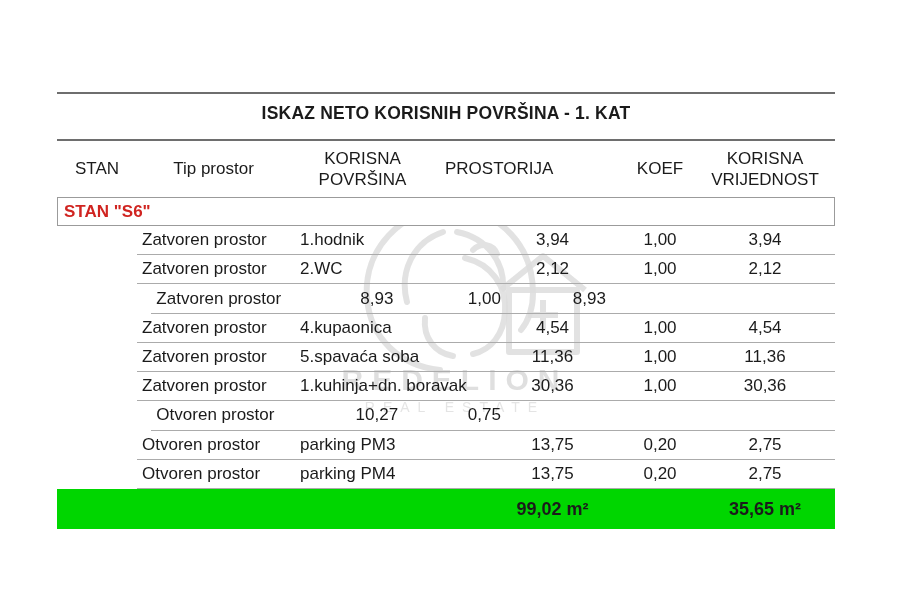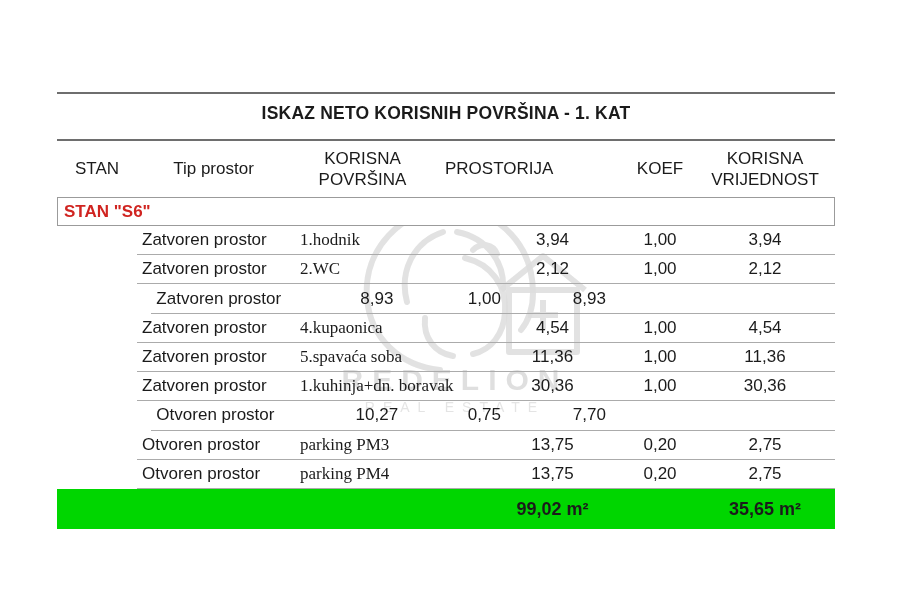--- a/index.html
+++ b/index.html
@@ -50,21 +50,21 @@
   }
   .c{display:flex;align-items:center;justify-content:center;text-align:center;}
   .c1{width:80px;}
   .c2{width:153px;}
   .c3{width:190px;}
   .c4{width:145px;}
   .c5{width:70px;}
   .c6{width:140px;}
   .left{justify-content:flex-start;text-align:left;}
   .c2.left{padding-left:5px;}
-  .c3.left{padding-left:10px;font-family:Liberation Serif, serif;}
+  .c3.left{padding-left:10px;}
   .hdr-wrap{display:inline-block;max-width:105px;line-height:1.25;}
   .header-row .c3{justify-content:flex-start;text-align:left;padding-left:10px;}
   .s6-box{
     height:29px;
     border:1px solid var(--box-border);
     background:#ffffff;
     color:var(--accent-red);
     font-weight:bold;
     font-size:17px;
     line-height:27px;
@@ -211,21 +211,20 @@
       <div class="c c6">30,36</div>
     </div>
   </div>
 
   <div class="row">
     <div class="spacer"></div>
     <div class="rwrap">
       <div class="c c2 left">Otvoren prostor</div>
       <div class="c c4">10,27</div>
       <div class="c c5">0,75</div>
-      <div class="c c6">7,70</div>
     </div>
   </div>
 
   <div class="row">
     <div class="spacer"></div>
     <div class="rwrap">
       <div class="c c2 left">Otvoren prostor</div>
       <div class="c c3 left">parking PM3</div>
       <div class="c c4">13,75</div>
       <div class="c c5">0,20</div>

